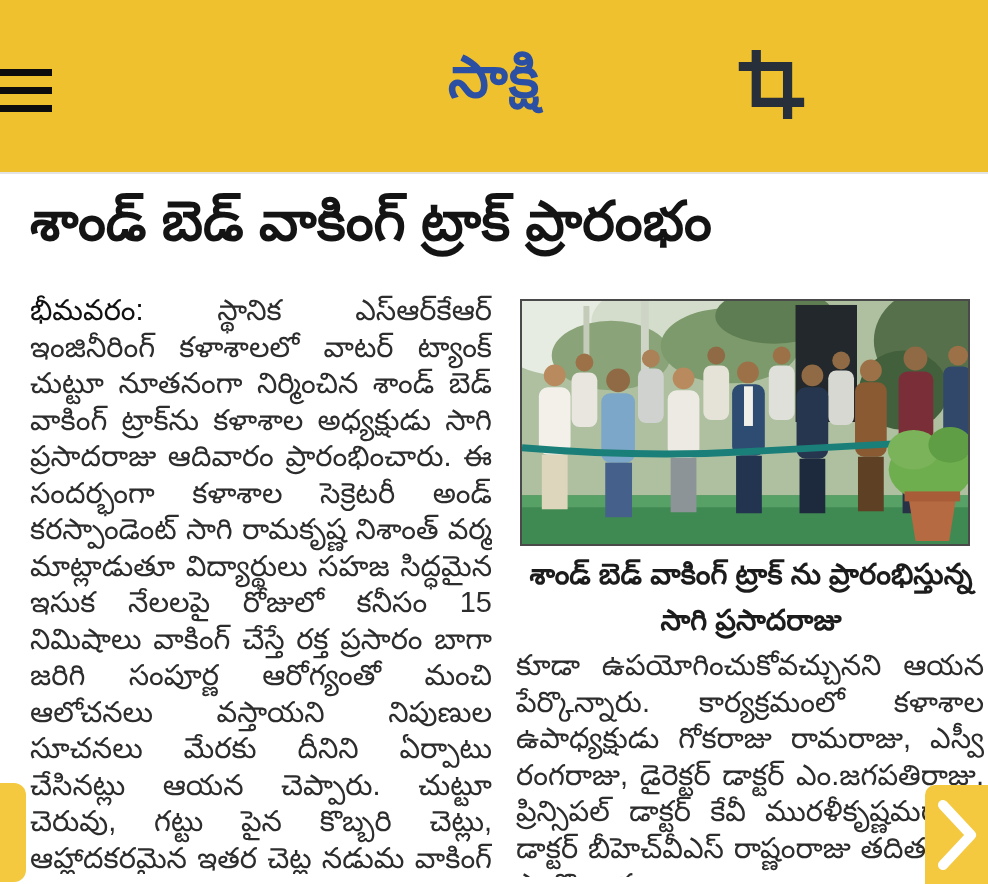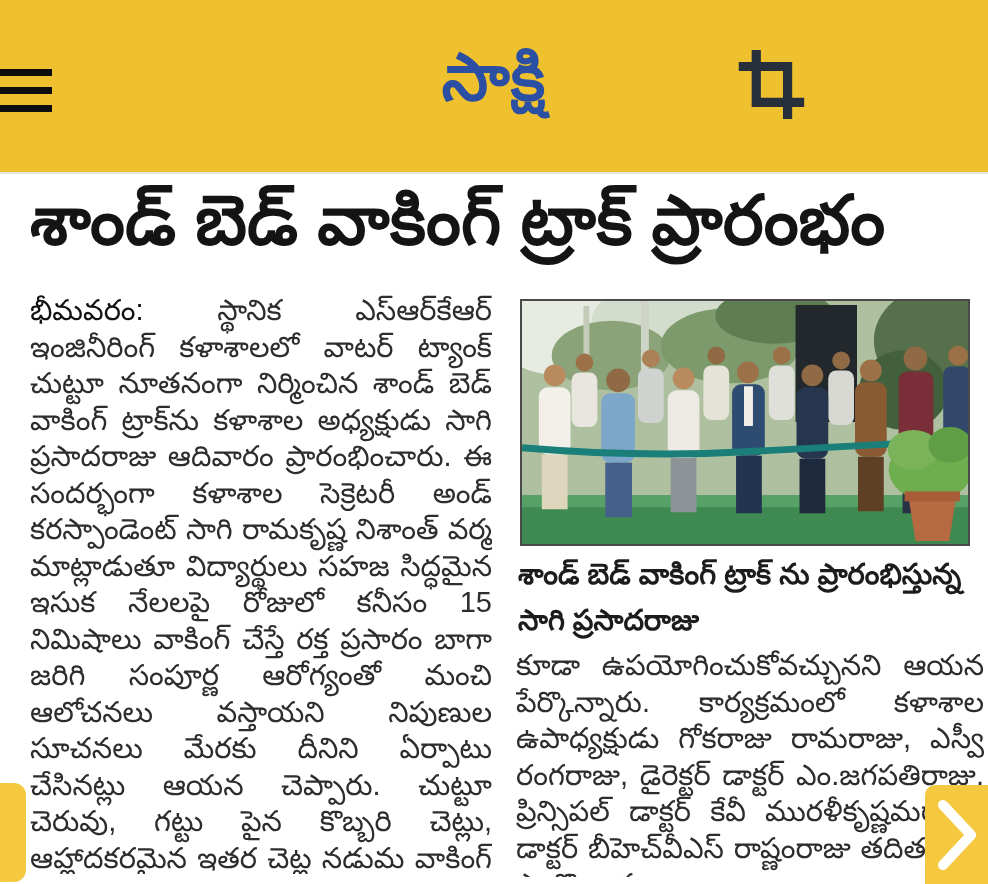--- a/index.html
+++ b/index.html
@@ -12,49 +12,49 @@
   .app-header{
     position:absolute;left:0;top:0;width:988px;height:172px;
     background:#F0C12E;border-bottom:2px solid #e3e3e3;
   }
   .hamburger{
     position:absolute;left:0;top:69px;width:52px;height:46px;cursor:pointer;
   }
   .hamburger .bar{height:7px;width:52px;background:#0d0d0d;margin-bottom:11px;}
   .logo{
     position:absolute;left:0;top:22px;width:988px;text-align:center;
-    font-size:66px;font-weight:700;color:#2B4FA3;line-height:110px;
+    font-size:58px;font-weight:700;color:#2B4FA3;line-height:110px;
     letter-spacing:1px;
   }
   .crop-btn{
     position:absolute;left:734px;top:44px;width:74px;height:80px;cursor:pointer;
     display:flex;align-items:center;justify-content:center;
   }
   
   .headline{
     position:absolute;left:30px;top:178px;width:928px;margin:0;
-    font-size:69px;line-height:86px;font-weight:600;color:#141414;
+    font-size:55px;line-height:86px;font-weight:600;color:#141414;
     white-space:nowrap;
   }
   
   .col-left{
     position:absolute;left:30px;top:292px;width:462px;height:582px;
     font-size:29px;line-height:36.5px;text-align:justify;color:#2d2d2d;
     overflow:hidden;
   }
   .dateline{font-weight:400;color:#111;}
   .photo-frame{
     position:absolute;left:520px;top:299px;width:450px;height:247px;
     border:2px solid #4a4a4a;box-sizing:border-box;background:#aebfa3;
   }
   .photo-frame svg{display:block;width:100%;height:100%;}
   .caption{
     position:absolute;left:518px;top:551px;width:466px;
     font-size:29px;line-height:46px;font-weight:700;color:#1c1c1c;
-    text-align:left;
+    text-align:center;
   }
   .col-right{
     position:absolute;left:516px;top:647px;width:468px;height:230px;
     font-size:29px;line-height:36.5px;text-align:justify;color:#2d2d2d;
     overflow:hidden;
   }
   p{margin:0;}
   
   .prev-btn{
     position:absolute;left:-40px;top:783px;width:66px;height:99px;

